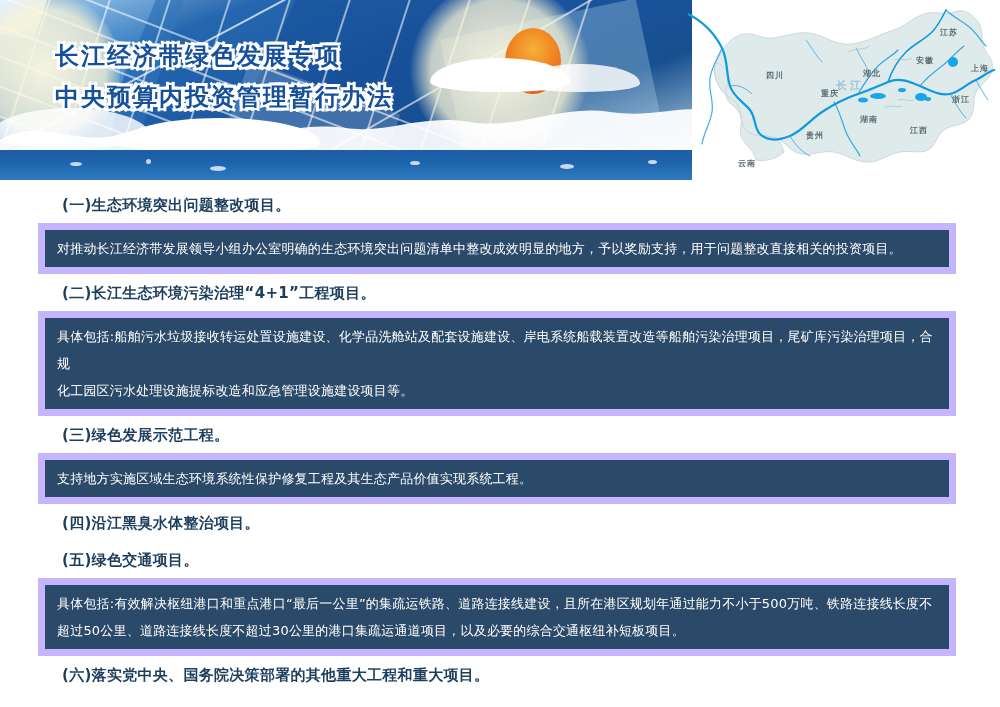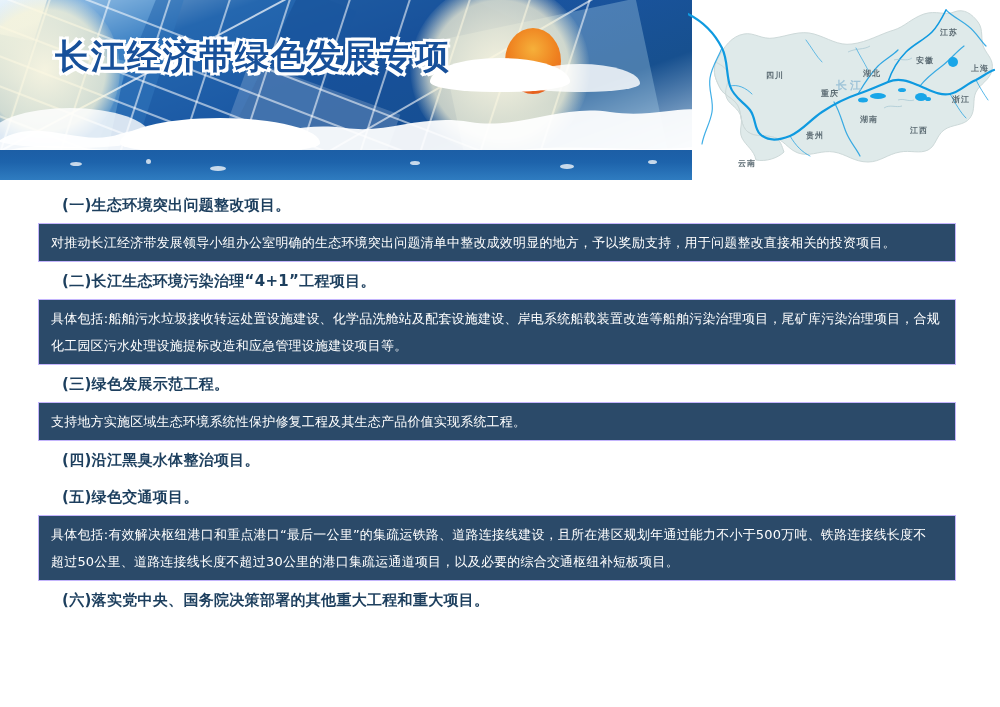--- a/index.html
+++ b/index.html
@@ -44,21 +44,21 @@
     background:linear-gradient(180deg,#1c5ea5 0%,#1d63ab 40%,#2f7cc0 100%);
     z-index:6;
   }
   #waterband .bubble{position:absolute;background:rgba(255,255,255,.75);border-radius:50%;}
   #whitewave{
     position:absolute;left:0;top:96px;width:700px;height:70px;z-index:5;
   }
 
   #title{
     position:absolute;left:55px;top:36px;z-index:9;
-    color:#17509a;font-weight:bold;font-size:34px;line-height:41px;letter-spacing:2px;
+    color:#17509a;font-weight:bold;font-size:24px;line-height:41px;letter-spacing:2px;
     text-shadow:
       2px 0 0 #fff,-2px 0 0 #fff,0 2px 0 #fff,0 -2px 0 #fff,
       2px 2px 0 #fff,-2px 2px 0 #fff,2px -2px 0 #fff,-2px -2px 0 #fff,
       3px 3px 0 #fff,-3px -3px 0 #fff,3px -3px 0 #fff,-3px 3px 0 #fff;
     white-space:nowrap;
   }
   #title .tline{display:block;}
 
   
   #map{position:absolute;left:688px;top:0;width:312px;height:186px;}
@@ -73,21 +73,21 @@
 
   
   #content{position:absolute;left:0;top:186px;width:1000px;}
   .heading{
     color:#1d3f5e;font-weight:bold;font-size:15px;
     margin:0 0 0 62px;padding:10px 0 8px 0;letter-spacing:.3px;
     white-space:nowrap;
   }
   .bar{
     margin:0 0 0 38px;width:918px;
-    background:#2b4a69;border:1px solid #c4b5fd;
+    background:#2b4a69;border:7px solid #c4b5fd;
     color:#ffffff;font-size:13px;line-height:27px;
     padding:5px 12px;box-sizing:border-box;letter-spacing:.2px;
   }
   .bar p{margin:0;}
 </style>
 </head>
 <body>
 
 <div id="header">
 
@@ -144,20 +144,21 @@
       <div class="bubble" style="left:70px;top:12px;width:12px;height:4px;"></div>
       <div class="bubble" style="left:146px;top:9px;width:5px;height:5px;"></div>
       <div class="bubble" style="left:210px;top:16px;width:16px;height:5px;"></div>
       <div class="bubble" style="left:410px;top:11px;width:10px;height:4px;"></div>
       <div class="bubble" style="left:560px;top:14px;width:14px;height:5px;"></div>
       <div class="bubble" style="left:648px;top:10px;width:9px;height:4px;"></div>
     </div>
 
     <div id="title">
       <span class="tline">长江经济带绿色发展专项</span>
+      <span class="tline">中央预算内投资管理暂行办法</span>
     </div>
   </div>
 
   <div id="map">
     <svg width="312" height="186" viewBox="0 0 312 186">
       <path d="M28,62 C36,46 44,36 56,34 C66,32 74,40 86,38 C100,36 112,30 126,34
                C140,38 150,46 164,44 C180,42 192,34 206,30 C216,27 224,18 236,14
                C248,10 258,16 266,12 C276,8 284,14 290,22 C296,30 292,40 296,48
                C300,56 306,60 304,70 C302,80 292,84 288,92 C284,100 288,110 282,118
                C276,126 264,124 256,130 C248,136 248,146 240,150 C232,154 222,150 212,152

